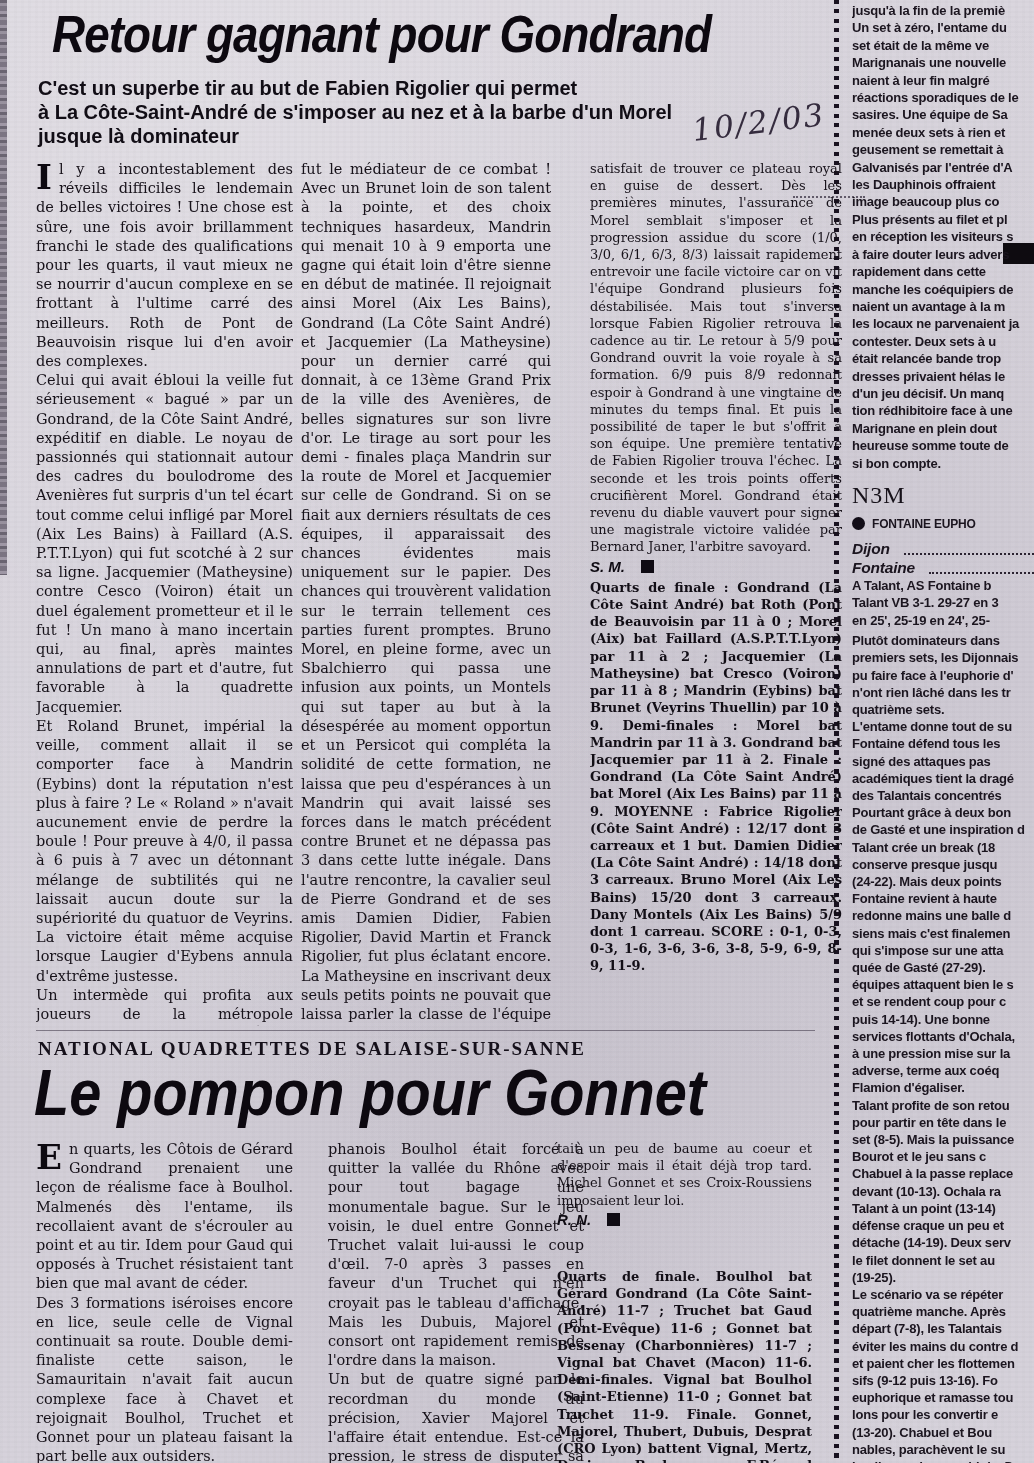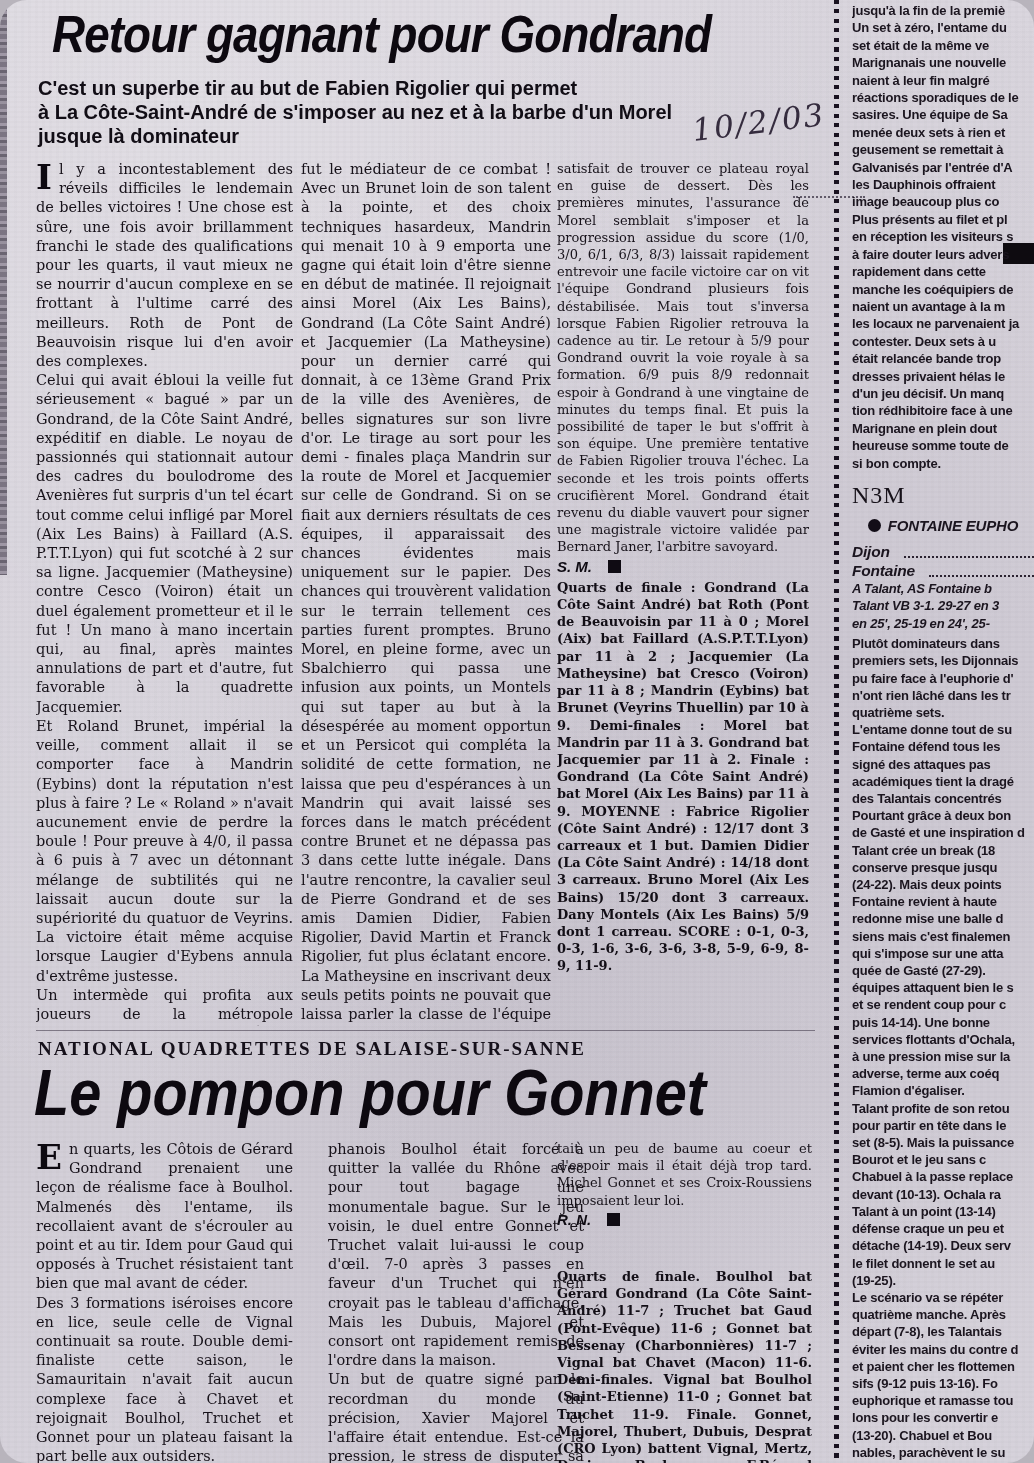--- a/index.html
+++ b/index.html
@@ -3,21 +3,21 @@
 <meta charset="utf-8">
 <style>
   html,body{margin:0;padding:0;background:#b8b4bc;}
   .page{
     position:relative; width:1034px; height:1463px; overflow:hidden;
     background:
       radial-gradient(ellipse at 18% 8%, rgba(255,255,255,.20), transparent 55%),
       radial-gradient(ellipse at 80% 45%, rgba(125,115,135,.10), transparent 60%),
       radial-gradient(ellipse at 50% 95%, rgba(120,110,130,.12), transparent 55%),
       linear-gradient(180deg,#dad6de 0%,#d5d1da 45%,#d2ced7 75%,#d6d2db 100%);
-    font-family:"DejaVu Serif", serif; color:#17121a;border-radius:27px;
+    font-family:"DejaVu Serif", serif; color:#17121a;
   }
   .noise{position:absolute;inset:0;pointer-events:none;
     background:repeating-linear-gradient(0deg, rgba(0,0,0,.015) 0 2px, transparent 2px 5px),
                repeating-linear-gradient(90deg, rgba(0,0,0,.012) 0 3px, transparent 3px 7px);}
   .edge-strip{position:absolute;left:0;top:0;width:7px;height:575px;
     background:repeating-linear-gradient(to bottom,#56505e 0 3px,#8b8492 3px 6px,#6a6372 6px 11px,#948c9b 11px 14px);
     opacity:.85;}
   .vdots{position:absolute;left:834px;top:0;width:5px;height:1463px;
     background:repeating-linear-gradient(to bottom,#191220 0 4px,transparent 4px 9.5px);}
   .hdots{position:absolute;left:793px;top:196px;width:72px;height:0;border-top:2px dotted #453e4e;opacity:.8;}
@@ -29,21 +29,21 @@
     transform:scaleX(.88);transform-origin:left top;white-space:nowrap;}
   .a1-subhead{position:absolute;left:38px;top:76px;font-family:"Liberation Sans",sans-serif;
     font-weight:bold;font-size:20px;line-height:24px;color:#110d15;}
   .a1-subhead .line{white-space:nowrap;}
   .hand-date{position:absolute;left:692px;top:104px;font-family:"DejaVu Serif",serif;
     font-style:italic;font-size:31px;color:#352c3e;transform:rotate(-7deg);letter-spacing:2px;}
 
   .col{position:absolute;top:160px;height:866px;overflow:hidden;text-align:justify;}
   .c1{left:36px;width:257px;font-size:14.5px;line-height:19.2px;}
   .c2{left:301px;width:250px;font-size:14.5px;line-height:19.2px;}
-  .c3{left:557px;width:252px;font-size:13px;line-height:17.2px;}
+  .c3{left:590px;width:252px;font-size:13px;line-height:17.2px;}
   .para{margin:0;}
   .para span.bold{font-weight:bold;}
   .para.results{font-weight:bold;color:#120e16;}
   .dropcap{float:left;font-weight:bold;font-size:34px;line-height:30px;padding:2px 7px 0 0;color:#0d0910;}
   .sig{text-align:left;font-family:"Liberation Sans",sans-serif;font-weight:bold;font-style:italic;
     font-size:15px;padding:2px 6px 4px 0;color:#0f0b13;}
   .sq{display:inline-block;width:13px;height:13px;background:#0f0b13;margin-left:16px;vertical-align:-1px;}
 
   
   .sep-line{position:absolute;left:36px;top:1030px;width:779px;height:1px;background:rgba(42,34,52,.5);}
@@ -57,25 +57,25 @@
   .d2{left:295px;width:256px;font-size:14.5px;line-height:19.2px;margin-left:33px;}
   .d3{left:557px;width:255px;font-size:13px;line-height:17.2px;}
   .d3 .results{margin-top:36px;}
 
   
   .rcol{position:absolute;left:852px;top:2px;width:182px;height:1461px;overflow:hidden;
     font-family:"Liberation Sans",sans-serif;font-weight:bold;font-size:13px;color:#1b151f;letter-spacing:-.2px;}
   .rcol .line{white-space:nowrap;line-height:17.4px;}
   .rc-heading{font-family:"Liberation Serif",serif;font-weight:normal;font-size:24px;
     letter-spacing:1px;margin:10px 0 8px 0;color:#17121a;}
-  .rc-match{display:flex;align-items:center;font-style:italic;font-size:15px;margin:0 0 8px 0;white-space:nowrap;justify-content:center;}
+  .rc-match{display:flex;align-items:center;font-size:12px;margin:0 0 8px 0;white-space:nowrap;}
   .bullet{display:inline-block;width:13px;height:13px;border-radius:50%;background:#120d17;margin-right:7px;flex:0 0 auto;}
   .teamrow{display:flex;align-items:flex-end;font-style:italic;font-size:15.5px;line-height:19px;white-space:nowrap;gap:8px;}
   .leader{flex:1 1 auto;border-bottom:2px dotted #2a2230;margin:0 0 3px 6px;min-width:10px;}
-  .rc-score .line{font-style:italic;line-height:17.4px;}
+  .rc-score .line{line-height:17.4px;}
   .rc-body{margin-top:3px;}
   .rc-body .line{line-height:17.2px;}
 </style>
 </head>
 <body>
 
 <div class="page">
   <div class="noise"></div>
   <div class="edge-strip"></div>
   <div class="vdots"></div>
@@ -189,21 +189,21 @@
         <div class="line">Fontaine défend tous les</div>
         <div class="line">signé des attaques pas</div>
         <div class="line">académiques tient la dragé</div>
         <div class="line">des Talantais concentrés</div>
         <div class="line">Pourtant grâce à deux bon</div>
         <div class="line">de Gasté et une inspiration d</div>
         <div class="line">Talant crée un break (18</div>
         <div class="line">conserve presque jusqu</div>
         <div class="line">(24-22). Mais deux points</div>
         <div class="line">Fontaine revient à haute</div>
-        <div class="line">redonne mise une balle d</div>
+        <div class="line">redonne mains une balle d</div>
         <div class="line">siens mais c'est finalemen</div>
         <div class="line">qui s'impose sur une atta</div>
         <div class="line">quée de Gasté (27-29).</div>
         <div class="line">équipes attaquent bien le s</div>
         <div class="line">et se rendent coup pour c</div>
         <div class="line">puis 14-14). Une bonne</div>
         <div class="line">services flottants d'Ochala,</div>
         <div class="line">à une pression mise sur la</div>
         <div class="line">adverse, terme aux coéq</div>
         <div class="line">Flamion d'égaliser.</div>

